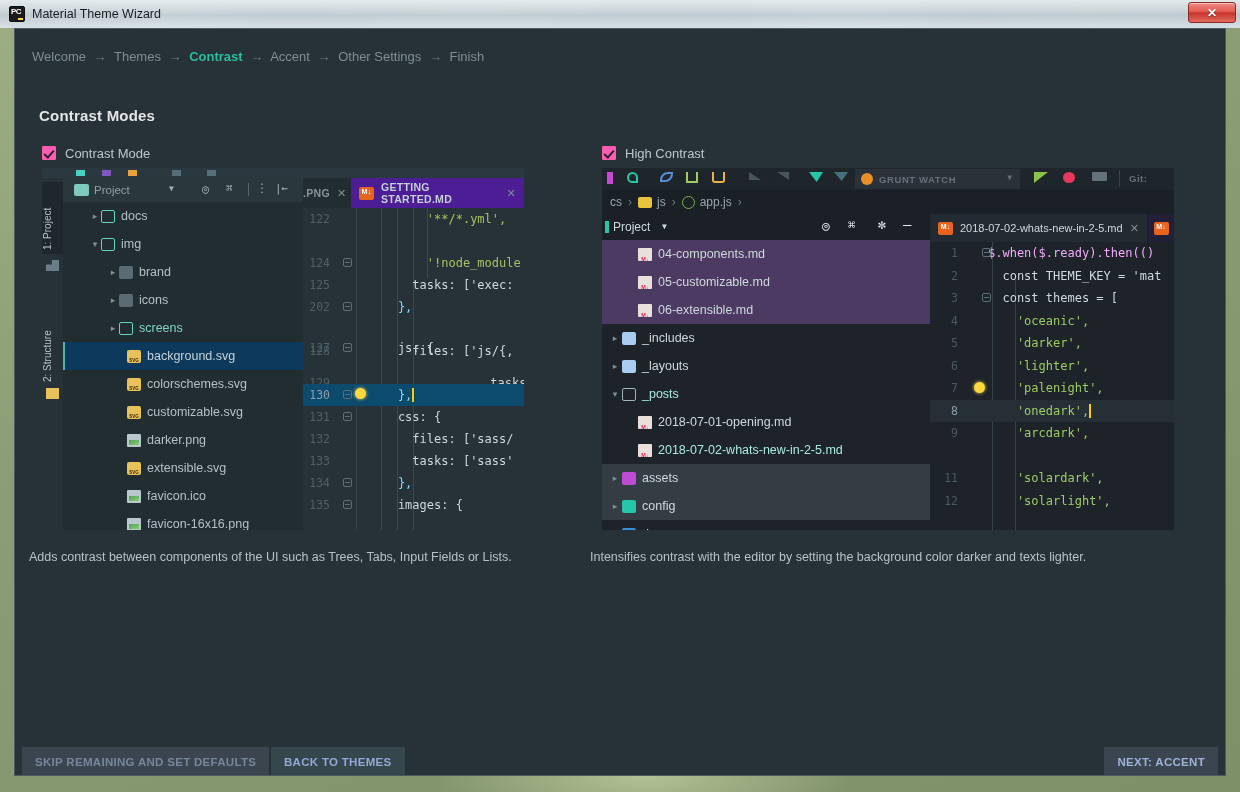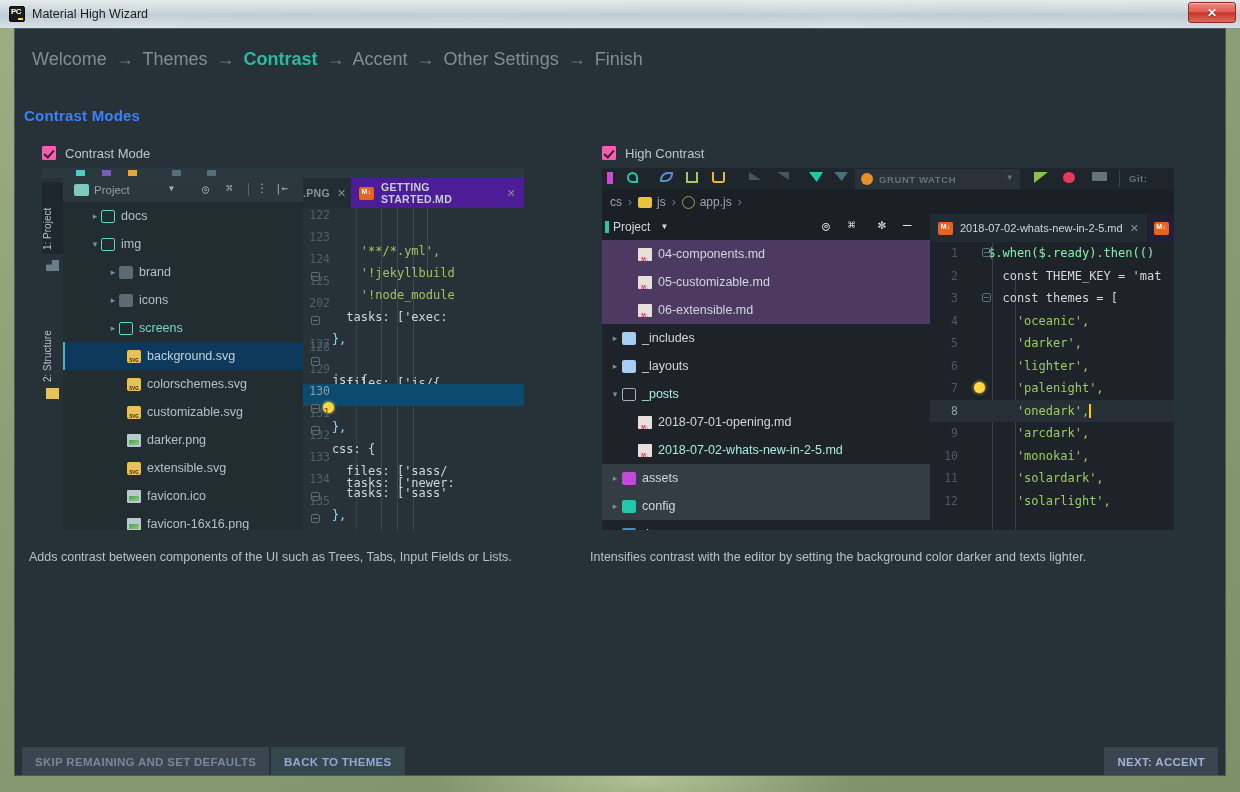--- a/index.html
+++ b/index.html
@@ -62,29 +62,29 @@
   
   #dialog {
     position: absolute; left: 14px; top: 28px; width: 1212px; height: 748px;
     background: #263238;
     border: 1px solid #4a5a63;
     overflow: hidden;
   }
 
   #breadcrumb {
     position: absolute; left: 17px; top: 20px;
-    font-size: 18px; color: #7d8e96; white-space: nowrap;
+    font-size: 13px; color: #7d8e96; white-space: nowrap;
   }
   #breadcrumb .sep { color: #6c7d86; margin: 0 4px; }
   #breadcrumb .crumb { color: #7d8e96; }
   #breadcrumb .crumb.active { color: #2bbb9d; font-weight: bold; }
 
   #page-title {
-    position: absolute; left: 9px; top: 78px;
-    font-size: 15px; font-weight: bold; color: #3b82f6;
+    position: absolute; left: 24px; top: 78px;
+    font-size: 15px; font-weight: bold; color: #e5e5e5;
     letter-spacing: 0.2px;
   }
 
   
   .option-col { position: absolute; top: 114px; }
   #col-left { left: 27px; width: 560px; }
   #col-right { left: 587px; width: 610px; }
 
   .opt-head { display: flex; align-items: center; height: 20px; }
   .checkbox {
@@ -203,24 +203,23 @@
     margin-right: 7px; position: relative; flex: none;
   }
   .mdbadge:after {
     content: "M↓"; position: absolute; left: 0; right: 0; top: 1px;
     font-size: 7px; color: #fff; text-align: center; font-weight: bold;
     font-family: "Liberation Sans", sans-serif;
   }
 
   .coderow {
     position: absolute; left: 0; width: 221px; height: 22px;
-    display: flex; 
+    display: flex; align-items: center;
     font-family: "DejaVu Sans Mono", monospace; font-size: 12px;
     white-space: pre;
-    flex-direction: column;
   }
   .lnum {
     width: 32px; text-align: right; color: #4e6068; flex: none;
     font-size: 11.5px; padding-right: 5px;
   }
   .gutter { width: 34px; flex: none; position: relative; height: 22px; }
   .codetext { color: #b0bec5; }
   .hl { background: #0c4a6e; }
   .fold {
     position: absolute; left: 8px; top: 6px; width: 9px; height: 9px;
@@ -238,21 +237,21 @@
   
   .iguide { position: absolute; width: 1px; background: #3a4a52; }
 
   .caret {
     display: inline-block; width: 1.5px; height: 14px; background: #ffcc00;
     vertical-align: -3px;
   }
 
   .s-str { color: #a5c261; }
   .s-str2 { color: #9ccc65; }
-  .s-fn { color: #86efac; }
+  .s-fn { color: #f0abfc; }
   .s-pun { color: #89ddff; }
   .s-def { color: #cfd8dc; }
 
   
   #r-toolbar {
     position: absolute; left: 0; top: 0; width: 572px; height: 22px;
     background: #1e252b;
   }
   #r-grunt {
     position: absolute; left: 253px; top: 1px; width: 165px; height: 20px;
@@ -332,21 +331,21 @@
   .rgut { width: 30px; flex: none; position: relative; height: 22.5px; }
   .rhl { background: #272f36; }
 </style>
 </head>
 <body>
 
 <div id="os-window">
 
   <div id="titlebar">
     <div id="title-icon"></div>
-    <div id="title-text">Material High Wizard</div>
+    <div id="title-text">Material Theme Wizard</div>
     <div id="close-btn">
       <span>✕</span>
     </div>
   </div>
 
   <div id="dialog">
 
     <div id="breadcrumb">
       <span class="crumb">Welcome</span>
       <span class="sep">→</span>
@@ -471,25 +470,20 @@
             <div class="iguide" style="left:94px;top:0;height:322px;"></div>
             <div class="iguide" style="left:110px;top:0;height:322px;"></div>
             <div class="iguide" style="left:124px;top:0;height:70px;"></div>
             <div class="iguide" style="left:53px;top:0;height:322px;background:#33434b;"></div>
 
             <div class="coderow" style="top:0px;">
               <span class="lnum">122</span>
               <span class="gutter"></span>
               <span class="codetext s-str">        '**/*.yml',</span>
             </div>
-            <div class="coderow" style="top:22px;">
-              <span class="lnum">123</span>
-              <span class="gutter"></span>
-              <span class="codetext s-str">        '!jekyllbuild</span>
-            </div>
             <div class="coderow" style="top:44px;">
               <span class="lnum">124</span>
               <span class="gutter"><i class="fold"></i></span>
               <span class="codetext s-str">        '!node_module</span>
             </div>
             <div class="coderow" style="top:66px;">
               <span class="lnum">125</span>
               <span class="gutter"></span>
               <span class="codetext s-def">      tasks: ['exec:</span>
             </div>
@@ -501,21 +495,21 @@
             <div class="coderow" style="top:100px;margin-top:29px;">
               <span class="lnum">127</span>
               <span class="gutter"><i class="fold"></i></span>
               <span class="codetext s-def">    js: {</span>
             </div>
             <div class="coderow" style="top:132px;">
               <span class="lnum">128</span>
               <span class="gutter"></span>
               <span class="codetext s-def">      files: ['js/{,</span>
             </div>
-            <div class="coderow" style="top:154px;gap:39px;">
+            <div class="coderow" style="top:164px;gap:39px;">
               <span class="lnum">129</span>
               <span class="gutter"></span>
               <span class="codetext s-def">      tasks: ['newer:</span>
             </div>
             <div class="coderow hl" style="top:176px;">
               <span class="lnum" style="color:#8ba0a9;">130</span>
               <span class="gutter"><i class="fold"></i><i class="bulb"></i></span>
               <span class="codetext s-pun">    },</span><span class="caret"></span>
             </div>
             <div class="coderow" style="top:198px;">
@@ -708,25 +702,20 @@
             <div class="rcoderow rhl" style="top:157.5px;">
               <span class="rlnum" style="color:#8ba0a9;">8</span>
               <span class="rgut"></span>
               <span class="s-str2">    'onedark',</span><span class="caret"></span>
             </div>
             <div class="rcoderow" style="top:180px;">
               <span class="rlnum">9</span>
               <span class="rgut"></span>
               <span class="s-str2">    'arcdark',</span>
             </div>
-            <div class="rcoderow" style="top:202.5px;">
-              <span class="rlnum">10</span>
-              <span class="rgut"></span>
-              <span class="s-str2">    'monokai',</span>
-            </div>
             <div class="rcoderow" style="top:225px;">
               <span class="rlnum">11</span>
               <span class="rgut"></span>
               <span class="s-str2">    'solardark',</span>
             </div>
             <div class="rcoderow" style="top:247.5px;">
               <span class="rlnum">12</span>
               <span class="rgut"></span>
               <span class="s-str2">    'solarlight',</span>
             </div>

